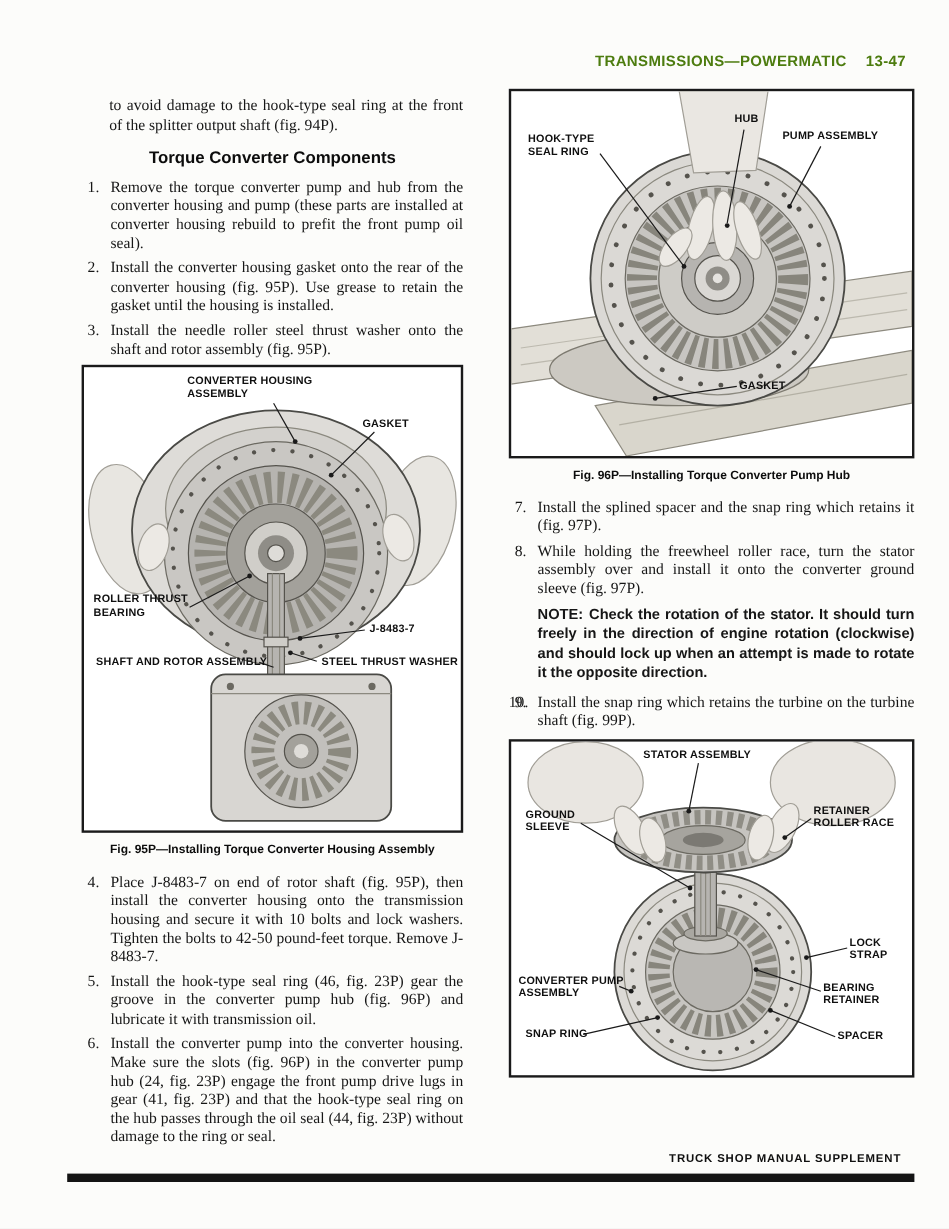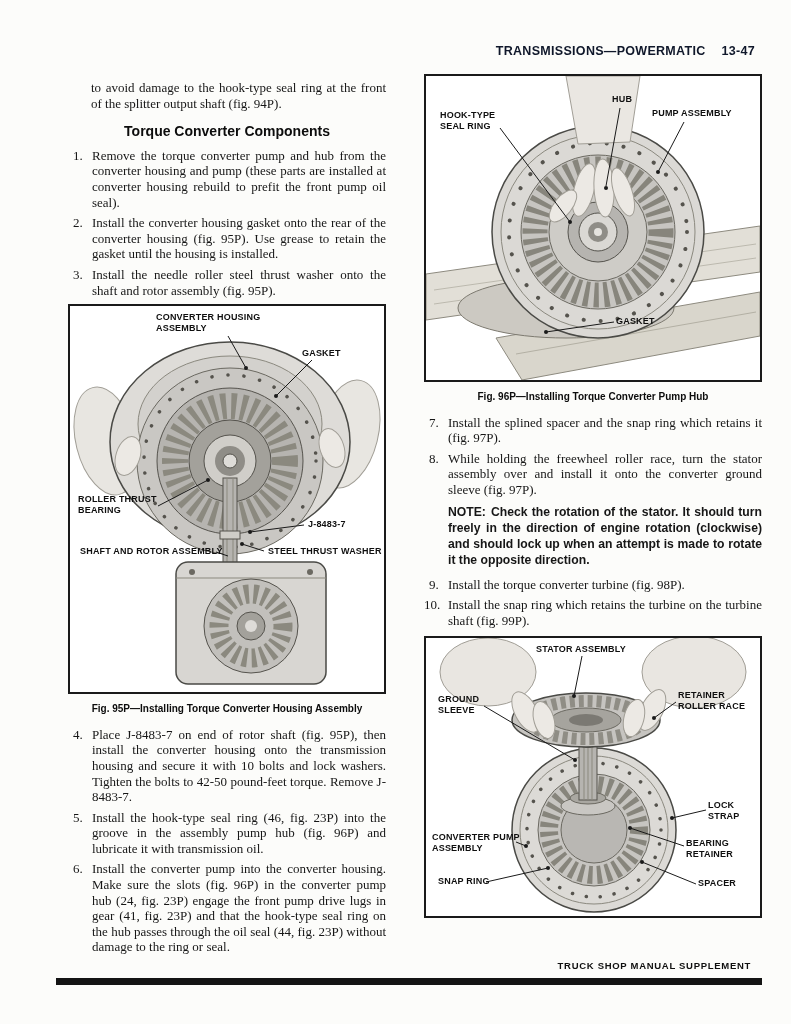--- a/index.html
+++ b/index.html
@@ -1,20 +1,20 @@
 <!DOCTYPE html>
 <html><head>
 <meta charset="utf-8">
 <style>
   * { margin:0; padding:0; box-sizing:border-box; }
   body { width:791px; height:1024px; background:#d8d6d2; font-family:"Liberation Serif", serif; }
   .page { position:relative; width:791px; height:1024px; background:#fcfcfa; overflow:hidden; color:#161616; }
 
   .hdr { position:absolute; top:44px; right:36px; font-family:"Liberation Sans", sans-serif;
-         font-weight:bold; font-size:12.5px; letter-spacing:0.3px; color:#0f172a; }
+         font-weight:bold; font-size:12.5px; letter-spacing:0.3px; color:#4d7c0f; }
   .hdr .pg { margin-left:16px; }
 
   .col { position:absolute; font-size:13px; line-height:15.6px; text-align:justify; }
   .col-left  { left:68px;  top:80px; width:318px; }
   .col-right { left:424px; top:74px; width:338px; }
 
   .intro { padding-left:23px; }
   h2.sec { font-family:"Liberation Sans", sans-serif; font-size:14px; font-weight:bold;
            text-align:center; margin:13px 0 8px 0; color:#0c0c0c; }
 
@@ -132,21 +132,21 @@
       <div class="fig-label" style="left:198px; top:240px;">STEEL THRUST WASHER</div>
     </div>
     <div class="caption">Fig. 95P—Installing Torque Converter Housing Assembly</div>
 
     <div class="step">
       <span class="num">4.</span>
       <span>Place J-8483-7 on end of rotor shaft (fig. 95P), then install the converter housing onto the transmission housing and secure it with 10 bolts and lock washers. Tighten the bolts to 42-50 pound-feet torque. Remove J-8483-7.</span>
     </div>
     <div class="step">
       <span class="num">5.</span>
-      <span>Install the hook-type seal ring (46, fig. 23P) into the groove in the assembly pump hub (fig. 96P) and lubricate it with transmission oil.</span>
+      <span>Install the hook-type seal ring (46, fig. 23P) gear the groove in the converter pump hub (fig. 96P) and lubricate it with transmission oil.</span>
     </div>
     <div class="step">
       <span class="num">6.</span>
       <span>Install the converter pump into the converter housing. Make sure the slots (fig. 96P) in the converter pump hub (24, fig. 23P) engage the front pump drive lugs in gear (41, fig. 23P) and that the hook-type seal ring on the hub passes through the oil seal (44, fig. 23P) without damage to the ring or seal.</span>
     </div>
   </div>
 
   <div class="col col-right">
 
     <div class="figbox figbox-96">
@@ -205,21 +205,20 @@
       <span class="num">8.</span>
       <span>While holding the freewheel roller race, turn the stator assembly over and install it onto the converter ground sleeve (fig. 97P).</span>
     </div>
 
     <div class="note">
       <span class="note-label">NOTE:</span><span>Check the rotation of the stator. It should turn freely in the direction of engine rotation (clockwise) and should lock up when an attempt is made to rotate it the opposite direction.</span>
     </div>
 
     <div class="step">
       <span class="num">9.</span>
-      <span>Install the torque converter turbine (fig. 98P).</span>
     </div>
     <div class="step wide">
       <span class="num">10.</span>
       <span>Install the snap ring which retains the turbine on the turbine shaft (fig. 99P).</span>
     </div>
 
     <div class="figbox figbox-97">
       <svg class="artwork" width="334" height="278" viewBox="0 0 334 278">
         <g>
           <circle cx="168" cy="192" r="82" fill="#dcdad6" stroke="#4a4a46" stroke-width="1.5"></circle>

